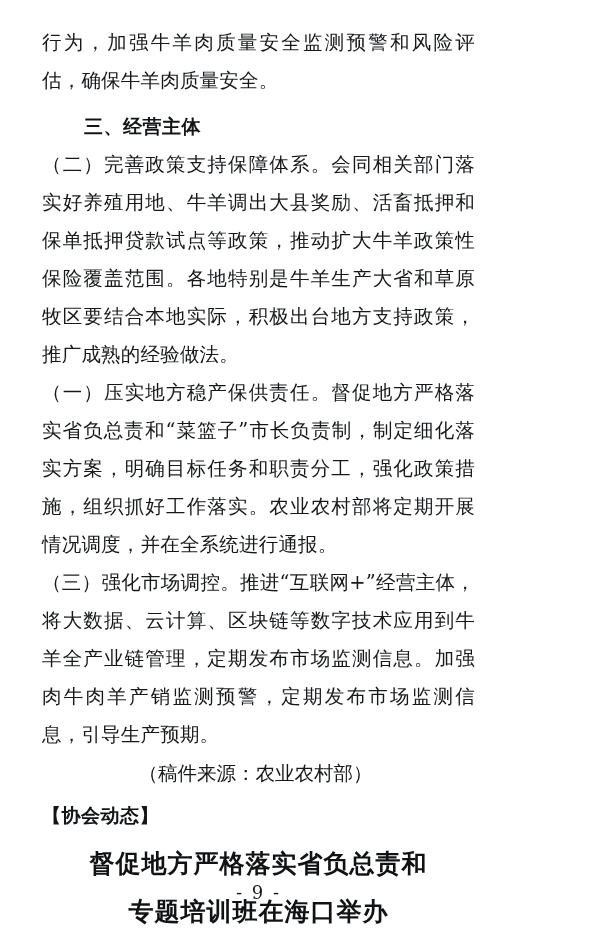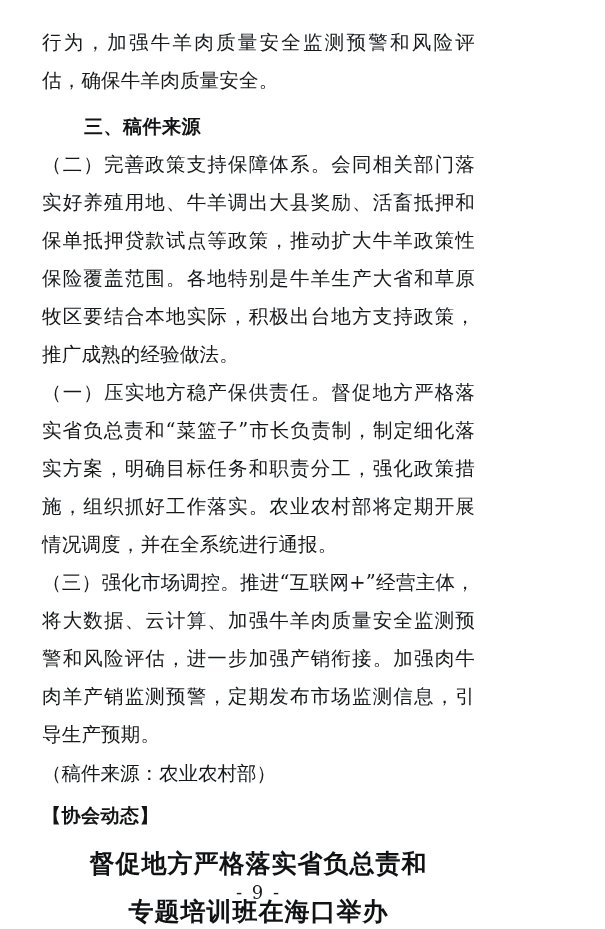--- a/index.html
+++ b/index.html
@@ -42,21 +42,21 @@
     line-height: 40px;
     letter-spacing: 0.5px;
     margin: 0;
     padding-left: 42px;
     color: #121416;
   }
   .source-line {
     font-family: "DejaVu Serif", "Liberation Serif", serif;
     font-size: 19.5px;
     line-height: 40px;
-    text-align: left;
+    text-align: center;
     padding-right: 6px;
     margin: 0;
     color: #16181a;
   }
   .bracket-heading {
     font-family: "DejaVu Sans", "Liberation Sans", sans-serif;
     font-weight: bold;
     font-size: 19px;
     line-height: 42px;
     margin: 0;
@@ -94,27 +94,27 @@
 </style>
 </head>
 <body>
 
 <div class="page">
 
   <p class="body-text para">行为，加强牛羊肉质量安全监测预警和风险评估，确保牛羊肉质量安全。</p>
 
   <div class="spacer-sm"></div>
 
-  <h2 class="section-heading">三、稿件来源</h2>
+  <h2 class="section-heading">三、经营主体</h2>
 
   <p class="body-text para">（二）完善政策支持保障体系。会同相关部门落实好养殖用地、牛羊调出大县奖励、活畜抵押和保单抵押贷款试点等政策，推动扩大牛羊政策性保险覆盖范围。各地特别是牛羊生产大省和草原牧区要结合本地实际，积极出台地方支持政策，推广成熟的经验做法。</p>
 
   <p class="body-text para">（一）压实地方稳产保供责任。督促地方严格落实省负总责和“菜篮子”市长负责制，制定细化落实方案，明确目标任务和职责分工，强化政策措施，组织抓好工作落实。农业农村部将定期开展情况调度，并在全系统进行通报。</p>
 
-  <p class="body-text para">（三）强化市场调控。推进“互联网+”经营主体，将大数据、云计算、加强牛羊肉质量安全监测预警和风险评估，进一步加强产销衔接。加强肉牛肉羊产销监测预警，定期发布市场监测信息，引导生产预期。</p>
+  <p class="body-text para">（三）强化市场调控。推进“互联网+”经营主体，将大数据、云计算、区块链等数字技术应用到牛羊全产业链管理，定期发布市场监测信息。加强肉牛肉羊产销监测预警，定期发布市场监测信息，引导生产预期。</p>
 
   <p class="source-line">（稿件来源：农业农村部）</p>
 
   <h3 class="bracket-heading">【协会动态】</h3>
 
   <div class="title-block">
     <div class="doc-title">督促地方严格落实省负总责和</div>
     <div class="doc-title line2">专题培训班在海口举办</div>
   </div>
 

